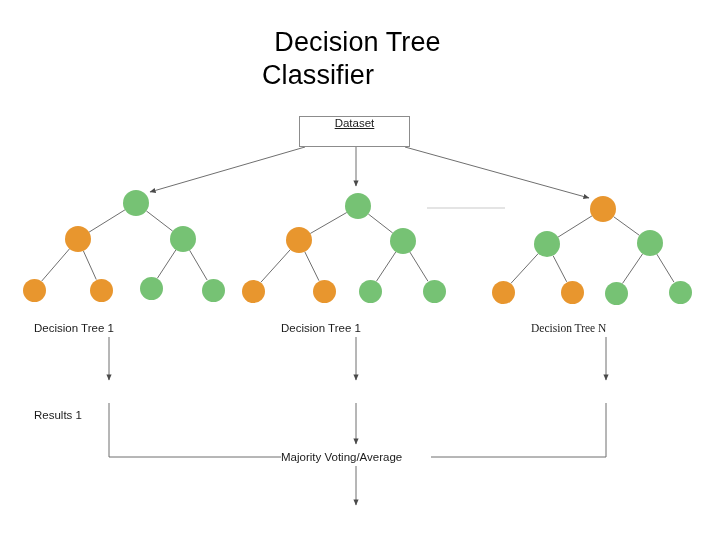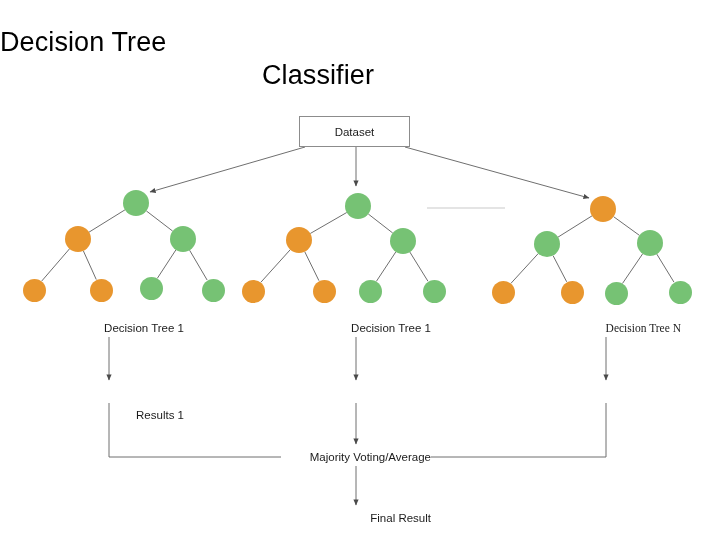--- a/index.html
+++ b/index.html
@@ -21,20 +21,21 @@
     left: 0;
     top: 0;
     width: 715px;
     height: 550px;
   }
   .title {
     position: absolute;
     left: 0;
     top: 26px;
     width: 715px;
+    text-align: center;
     font-size: 27px;
     line-height: 33px;
     letter-spacing: 0.1px;
     color: #000000;
   }
   .title-line2 {
     position: absolute;
     left: 0;
     top: 59px;
     width: 636px;
@@ -43,28 +44,29 @@
     line-height: 33px;
     letter-spacing: 0.1px;
     color: #000000;
   }
   .box {
     position: absolute;
     box-sizing: border-box;
     border: 1px solid #8c8c8c;
     background: #ffffff;
     display: flex;
-    align-items: center;
+    align-items: flex-start;
     justify-content: center;
     font-size: 11.5px;
     color: #1b1b1b;
+    text-decoration: underline;
   }
   .flow-label {
     position: absolute;
-    text-align: right;
+    text-align: left;
     font-size: 11.5px;
     line-height: 14px;
     color: #1b1b1b;
     white-space: nowrap;
   }
   .node {
     position: absolute;
     border-radius: 50%;
   }
 </style>
@@ -155,15 +157,14 @@
     </div>
 
   <div class="flow-label" style="left:34px; top:321px; width:150px;">Decision Tree 1</div>
   <div class="flow-label" style="left:281px; top:321px; width:150px;">Decision Tree 1</div>
   <div class="flow-label" style="left:531px; top:321px; width:150px;font-family:Liberation Serif, serif;">Decision Tree N</div>
 
   <div class="flow-label" style="left:34px; top:408px; width:150px;">Results 1</div>
 
   <div class="flow-label" style="left:281px; top:450px; width:150px; background:#ffffff;">Majority Voting/Average</div>
 
-  <div class="flow-label" style="left:281px; top:511px; width:150px;">Final Result</div>
 
 </div>
 
 </body></html>

